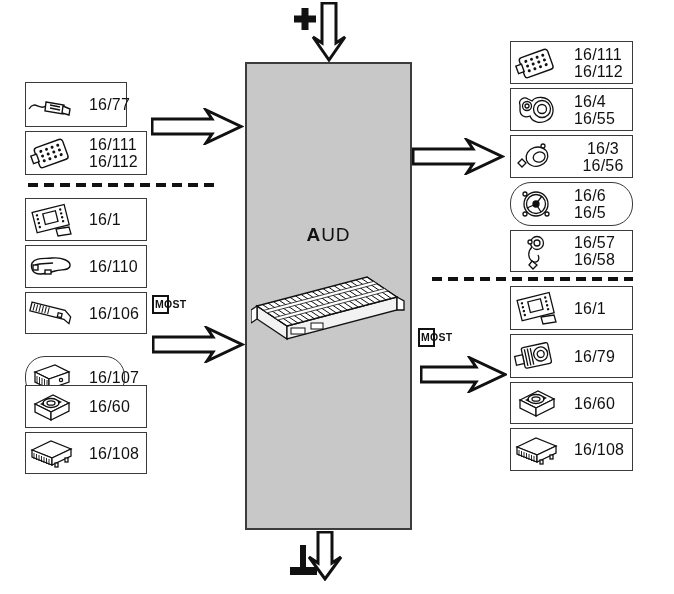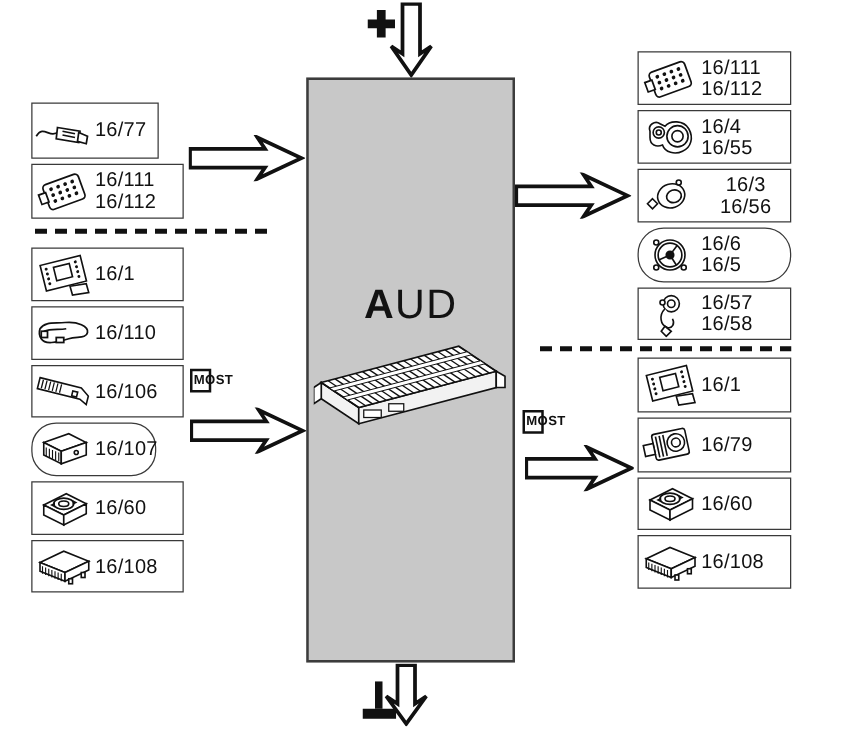--- a/index.html
+++ b/index.html
@@ -1,22 +1,22 @@
 <!DOCTYPE html>
 <html><head>
 <meta charset="utf-8">
 <style>
   html,body{margin:0;padding:0;background:#fff;}
   #stage{position:relative;width:674px;height:594px;background:#fff;overflow:hidden;
          font-family:"Liberation Sans","DejaVu Sans",sans-serif;color:#111;}
-  .pbox{position:absolute;background:#fff;border:1.5px solid #3a3a3a;display:flex;align-items:center;box-sizing:border-box;}
+  .pbox{position:absolute;background:#fff;border:1.5px solid #3a3a3a;display:flex;align-items:center;box-sizing:border-box;gap:13px;}
   .pbox .icon{flex:0 0 50px;display:flex;align-items:center;justify-content:center;}
   .pbox .lbl{flex:1;font-size:16px;line-height:17px;letter-spacing:0.2px;white-space:nowrap;}
   .centerbox{position:absolute;left:245px;top:62px;width:167px;height:468px;background:#c8c8c8;border:2px solid #3c3c3c;box-sizing:border-box;}
-  .aud{position:absolute;left:0;right:0;top:160px;text-align:center;font-size:33px;letter-spacing:1px;color:#121212;}
+  .aud{position:absolute;left:0;right:0;top:160px;text-align:center;font-size:19px;letter-spacing:1px;color:#121212;}
   .aud b{font-weight:bold;}
   .dash{position:absolute;height:4px;background:repeating-linear-gradient(90deg,#111 0 10px,transparent 10px 16px);}
   .arr{position:absolute;}
   .mostbox{position:absolute;width:17px;border:2.5px solid #111;background:#fff;box-sizing:border-box;
            display:flex;flex-direction:row;align-items:center;padding:2px 1px;gap:0px;}
   .mosttext{font-size:10.5px;font-weight:bold;letter-spacing:0.3px;line-height:11px;}
   .sym{position:absolute;}
   svg{display:block;}
 </style>
 </head>
@@ -246,21 +246,21 @@
         <rect x="31" y="17" width="4" height="4"></rect>
           </g>
         </svg>
     </div>
     <div class="lbl">
       <div>16/106</div>
         <div></div>
     </div>
   </div>
 
-  <div class="pbox" style="left:25px;top:338px;width:100px;height:43px;border-radius:20px;">
+  <div class="pbox" style="left:25px;top:356px;width:100px;height:43px;border-radius:20px;">
     <div class="icon">
       <svg width="48" height="38" viewBox="0 0 48 38">
           <g stroke="#111" stroke-width="1.3" fill="#fff">
         <polygon points="8,13 28,6 42,13 22,20"></polygon>
             <polygon points="8,13 22,20 22,30 8,23"></polygon>
             <polygon points="22,20 42,13 42,23 22,30"></polygon>
         <g stroke-width="0.9">
               <line x1="10" y1="17" x2="10" y2="24"></line>
               <line x1="12.5" y1="18" x2="12.5" y2="25"></line>
               <line x1="15" y1="19" x2="15" y2="26"></line>

